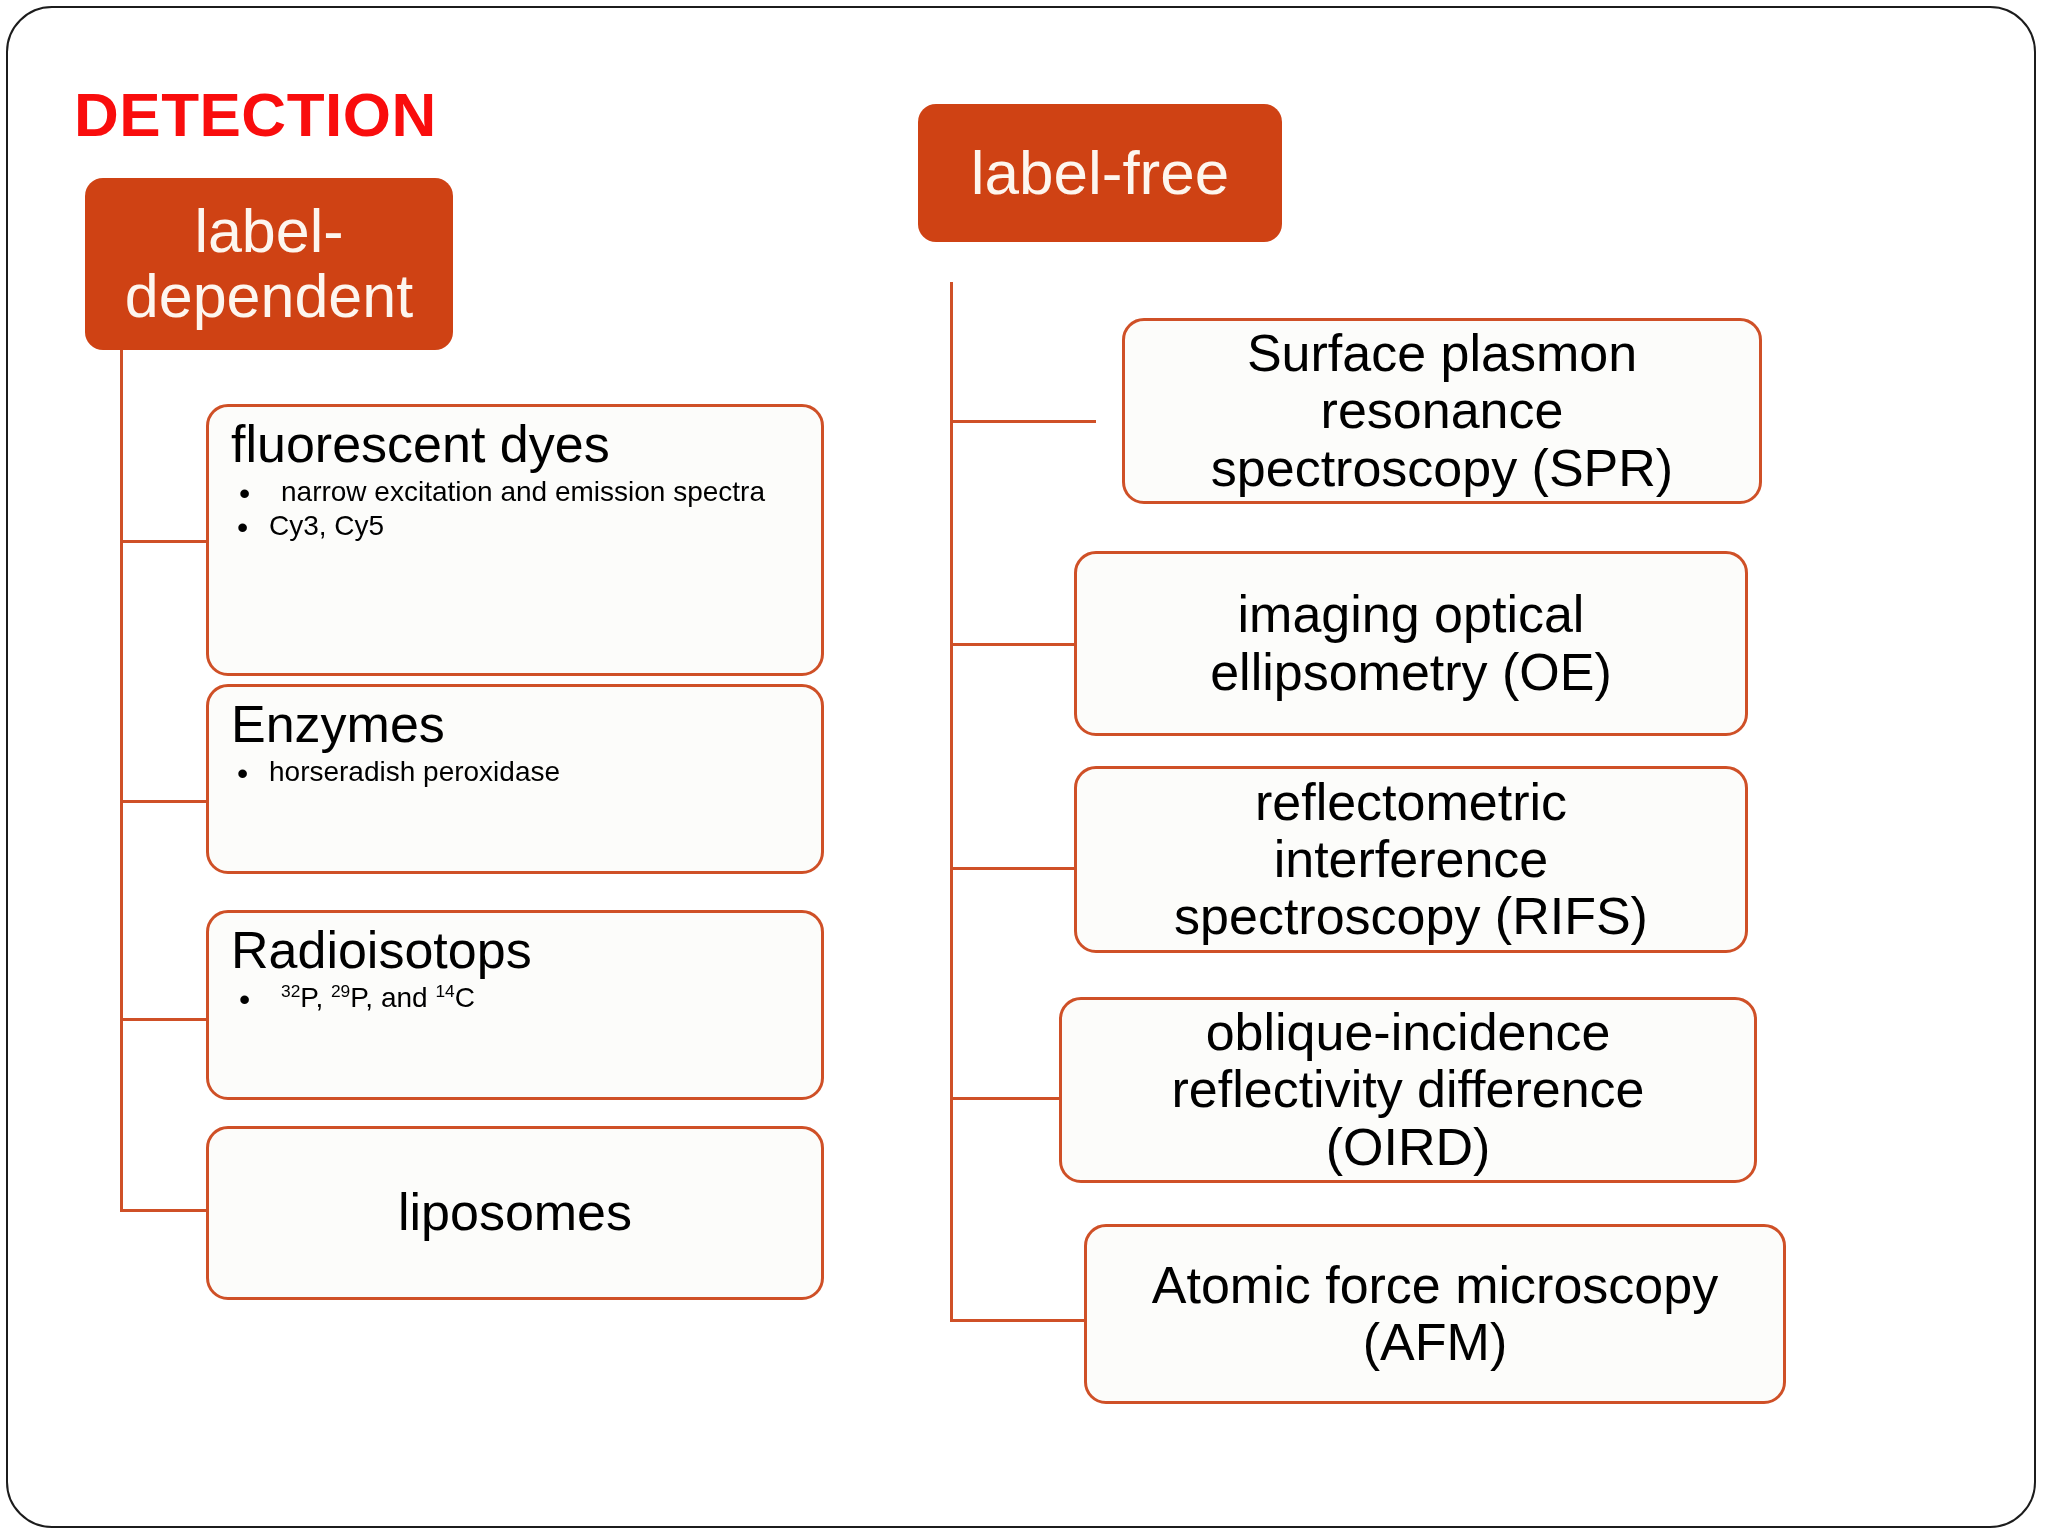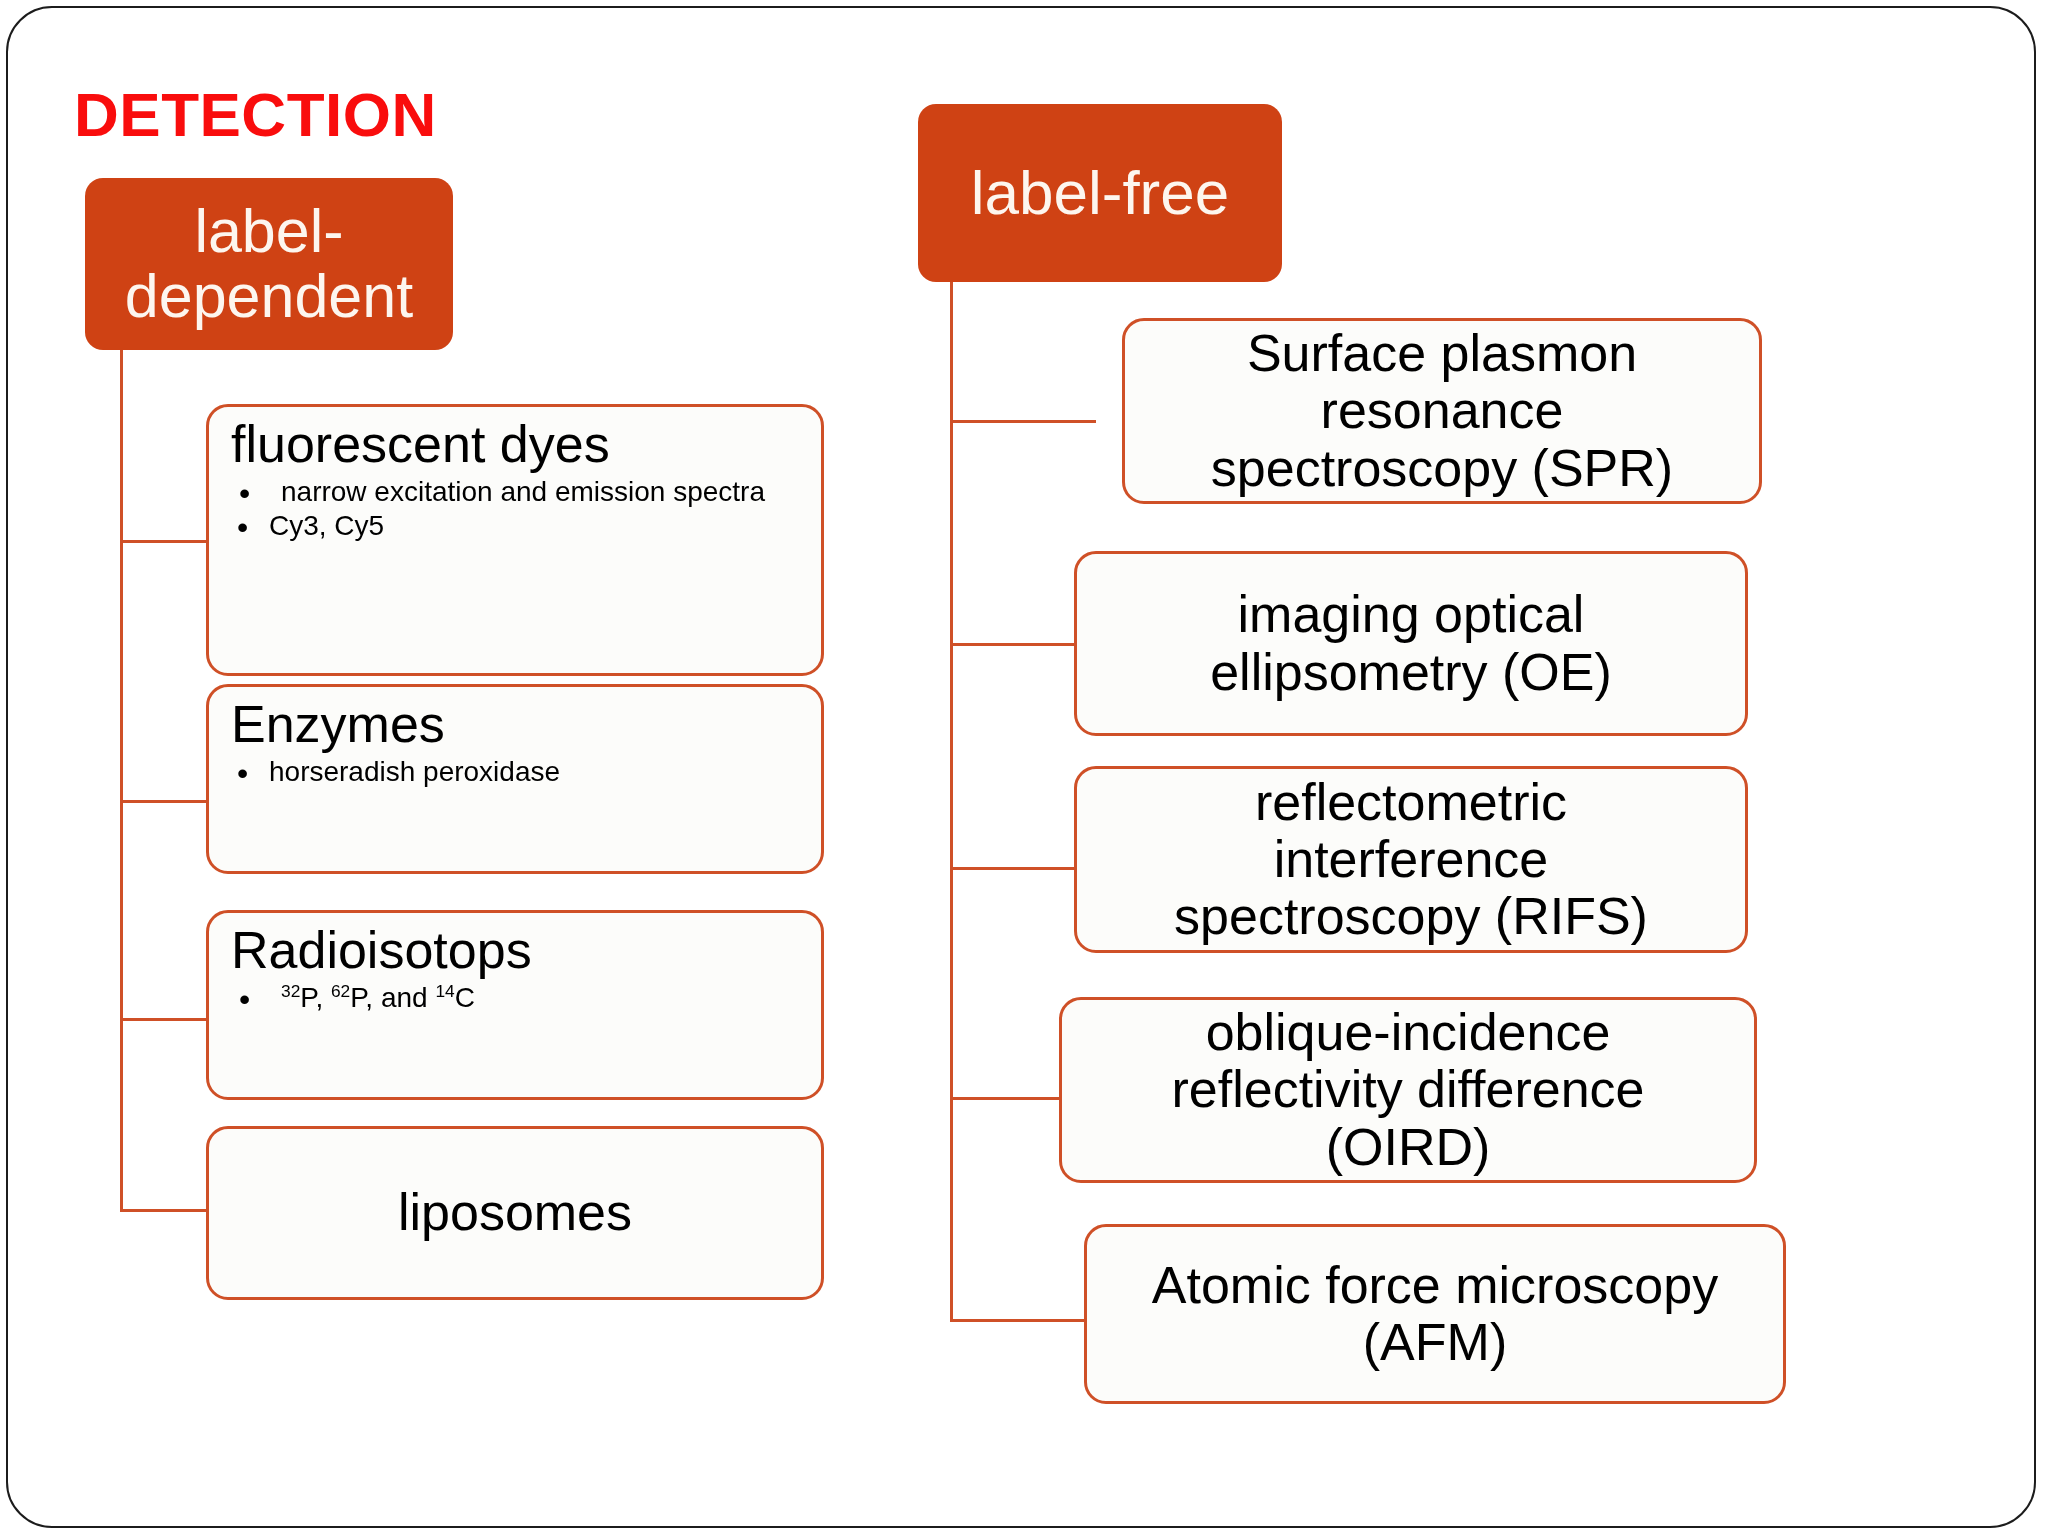--- a/index.html
+++ b/index.html
@@ -59,21 +59,21 @@
     top: 178px;
     width: 368px;
     height: 172px;
     font-size: 61px;
     padding: 0 10px;
   }
   #hdr-label-free {
     left: 918px;
     top: 104px;
     width: 364px;
-    height: 178px;
+    height: 138px;
     font-size: 62px;
   }
   
   .node {
     position: absolute;
     background: #fcfcfa;
     border: 3px solid #cf5027;
     border-radius: 22px;
     box-sizing: border-box;
   }
@@ -174,21 +174,21 @@
   <div class="node" style="left:206px; top:684px; width:618px; height:190px;">
     <div class="node-title left-align">Enzymes</div>
     <ul class="bullets">
       <li>horseradish peroxidase</li>
     </ul>
   </div>
 
   <div class="node" style="left:206px; top:910px; width:618px; height:190px;">
     <div class="node-title left-align">Radioisotops</div>
     <ul class="bullets">
-      <li class="indent-wide"><sup>32</sup>P, <sup>62</sup>P, and <sup>14</sup>C</li>
+      <li class="indent-wide"><sup>32</sup>P, <sup>29</sup>P, and <sup>14</sup>C</li>
     </ul>
   </div>
 
   <div class="node" style="left:206px; top:1126px; width:618px; height:174px;">
     <div class="node-center">
       <span class="label">liposomes</span>
     </div>
   </div>
 
   <div class="header-box" id="hdr-label-free">

